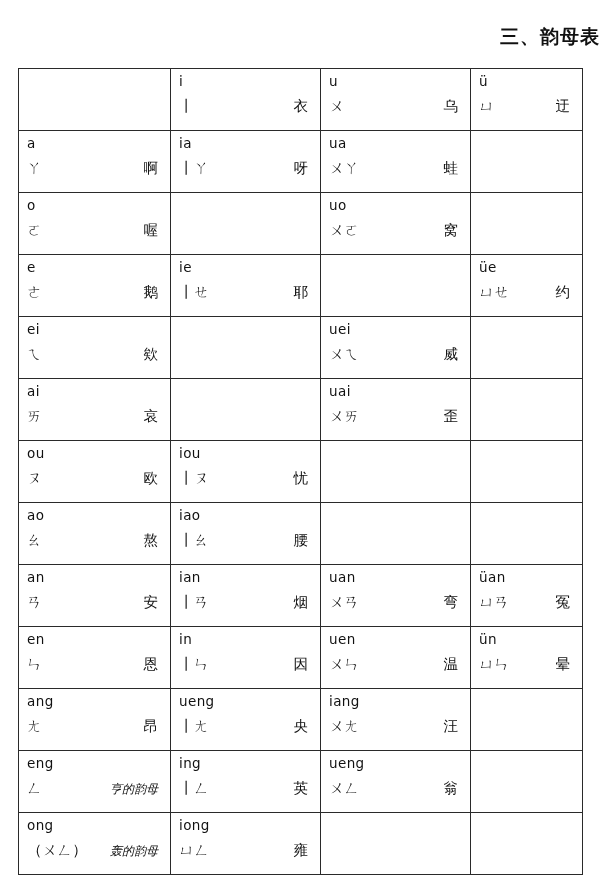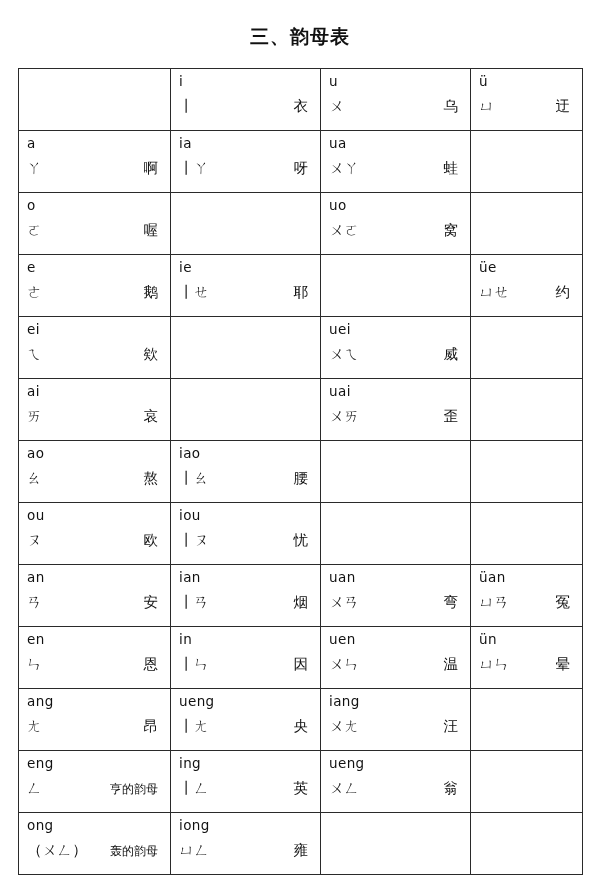--- a/index.html
+++ b/index.html
@@ -15,21 +15,21 @@
     position: relative;
     overflow: hidden;
   }
   .page {
     width: 600px;
     height: 892px;
     position: relative;
     box-sizing: border-box;
   }
   .title {
-    text-align: center;
+    text-align: right;
     font-size: 19px;
     font-weight: bold;
     letter-spacing: 1px;
     padding-top: 24px;
     padding-bottom: 18px;
     font-family: "DejaVu Sans", "Liberation Sans", sans-serif;
   }
   .table-wrap {
     margin: 0 18px;
   }
@@ -69,20 +69,21 @@
     line-height: 1.1;
     font-family: "DejaVu Sans", "Liberation Sans", sans-serif;
   }
   .hanzi {
     font-size: 14.5px;
     line-height: 1.1;
     font-family: "DejaVu Sans", "Liberation Sans", sans-serif;
   }
   .note {
     font-size: 12px;
+    font-style: italic;
   }
   .hdr .latin { font-size: 13.5px; }
   .col-1 { width: 152px; }
   .col-2 { width: 150px; }
   .col-3 { width: 150px; }
   .col-4 { width: 112px; }
 </style>
 </head>
 <body>
 
@@ -330,72 +331,72 @@
                 <span class="zhuyin"></span>
                 <span class="hanzi"></span>
               </div>
             </div>
           </td>
         </tr>
 
         <tr>
           <td>
             <div class="cell">
+              <div class="latin">ou</div>
+              <div class="row2">
+                <span class="zhuyin">ㄡ</span>
+                <span class="hanzi">欧</span>
+              </div>
+            </div>
+          </td>
+          <td>
+            <div class="cell">
+              <div class="latin">iou</div>
+              <div class="row2">
+                <span class="zhuyin">丨ㄡ</span>
+                <span class="hanzi">忧</span>
+              </div>
+            </div>
+          </td>
+          <td>
+            <div class="cell">
+              <div class="latin"></div>
+              <div class="row2">
+                <span class="zhuyin"></span>
+                <span class="hanzi"></span>
+              </div>
+            </div>
+          </td>
+          <td>
+            <div class="cell">
+              <div class="latin"></div>
+              <div class="row2">
+                <span class="zhuyin"></span>
+                <span class="hanzi"></span>
+              </div>
+            </div>
+          </td>
+        </tr>
+
+        <tr>
+          <td>
+            <div class="cell">
               <div class="latin">ao</div>
               <div class="row2">
                 <span class="zhuyin">ㄠ</span>
                 <span class="hanzi">熬</span>
               </div>
             </div>
           </td>
           <td>
             <div class="cell">
               <div class="latin">iao</div>
               <div class="row2">
                 <span class="zhuyin">丨ㄠ</span>
                 <span class="hanzi">腰</span>
-              </div>
-            </div>
-          </td>
-          <td>
-            <div class="cell">
-              <div class="latin"></div>
-              <div class="row2">
-                <span class="zhuyin"></span>
-                <span class="hanzi"></span>
-              </div>
-            </div>
-          </td>
-          <td>
-            <div class="cell">
-              <div class="latin"></div>
-              <div class="row2">
-                <span class="zhuyin"></span>
-                <span class="hanzi"></span>
-              </div>
-            </div>
-          </td>
-        </tr>
-
-        <tr>
-          <td>
-            <div class="cell">
-              <div class="latin">ou</div>
-              <div class="row2">
-                <span class="zhuyin">ㄡ</span>
-                <span class="hanzi">欧</span>
-              </div>
-            </div>
-          </td>
-          <td>
-            <div class="cell">
-              <div class="latin">iou</div>
-              <div class="row2">
-                <span class="zhuyin">丨ㄡ</span>
-                <span class="hanzi">忧</span>
               </div>
             </div>
           </td>
           <td>
             <div class="cell">
               <div class="latin"></div>
               <div class="row2">
                 <span class="zhuyin"></span>
                 <span class="hanzi"></span>
               </div>

